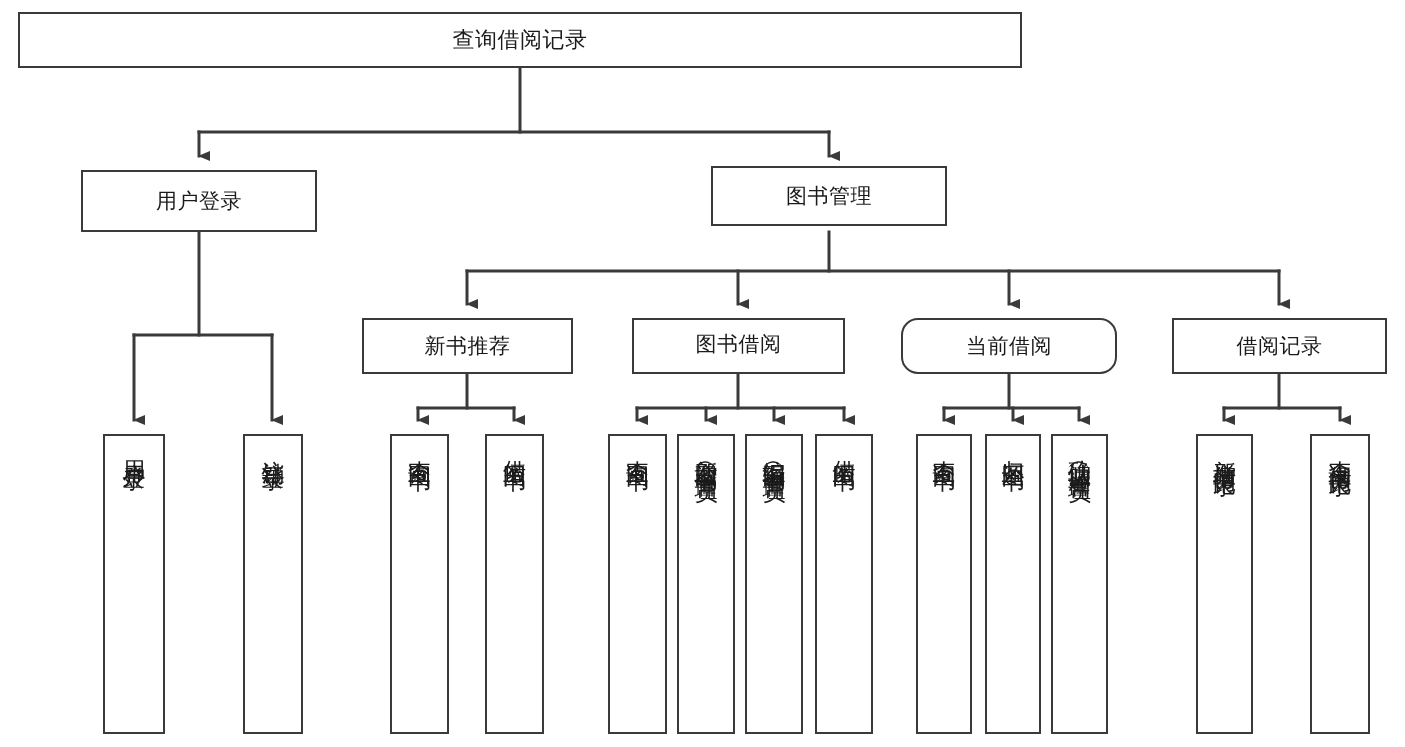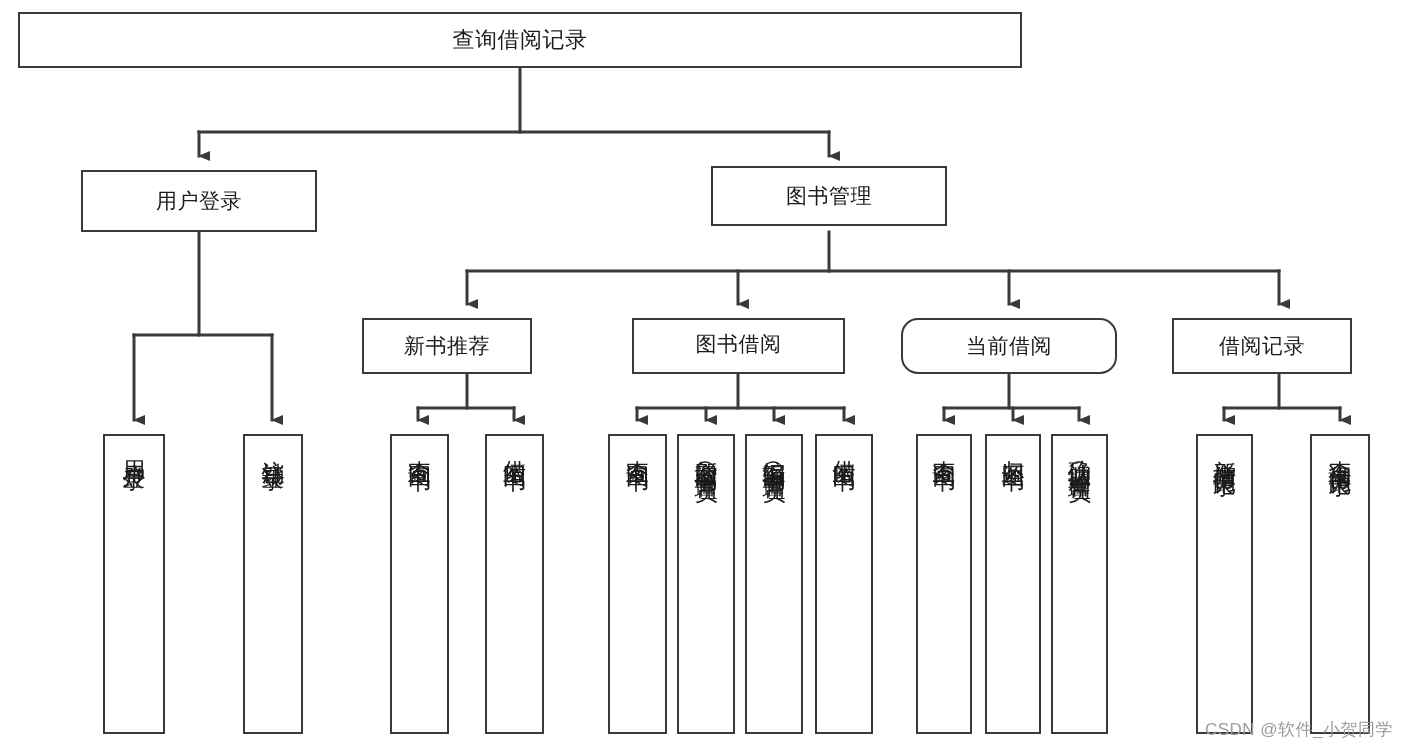--- a/index.html
+++ b/index.html
@@ -119,30 +119,30 @@
   <div id="nodes-layer">
       <div class="node horizontal root" style="left: 18px; top: 12px; width: 1004px; height: 56px;">
         <span class="label">查询借阅记录</span>
       </div>
       <div class="node horizontal" style="left: 81px; top: 170px; width: 236px; height: 62px;">
         <span class="label">用户登录</span>
       </div>
       <div class="node horizontal" style="left: 711px; top: 166px; width: 236px; height: 60px;">
         <span class="label">图书管理</span>
       </div>
-      <div class="node horizontal" style="left: 362px; top: 318px; width: 170px; height: 56px;">
+      <div class="node horizontal" style="left: 362px; top: 318px; width: 211px; height: 56px;">
         <span class="label">新书推荐</span>
       </div>
       <div class="node horizontal" style="left: 632px; top: 318px; width: 213px; height: 56px; font-family: Liberation Mono, monospace;">
         <span class="label">图书借阅</span>
       </div>
       <div class="node horizontal" style="left: 901px; top: 318px; width: 216px; height: 56px; border-radius: 17px;">
         <span class="label">当前借阅</span>
       </div>
-      <div class="node horizontal" style="left: 1172px; top: 318px; width: 180px; height: 56px;">
+      <div class="node horizontal" style="left: 1172px; top: 318px; width: 215px; height: 56px;">
         <span class="label">借阅记录</span>
       </div>
       <div class="node vertical" style="left: 103px; top: 434px; width: 62px; height: 300px;">
         <span class="label">用户登录</span>
       </div>
       <div class="node vertical" style="left: 243px; top: 434px; width: 60px; height: 300px;">
         <span class="label">注销登录</span>
       </div>
       <div class="node vertical" style="left: 390px; top: 434px; width: 59px; height: 300px;">
         <span class="label">查询图书</span>
@@ -172,14 +172,13 @@
         <span class="label">确认归还（管理员）</span>
       </div>
       <div class="node vertical" style="left: 1196px; top: 434px; width: 57px; height: 300px;">
         <span class="label">新增借阅记录</span>
       </div>
       <div class="node vertical" style="left: 1310px; top: 434px; width: 60px; height: 300px;">
         <span class="label">查询借阅记录</span>
       </div>
     </div>
 
-  <div id="watermark">CSDN @软件_小贺同学</div>
 </div>
 
 </body></html>

